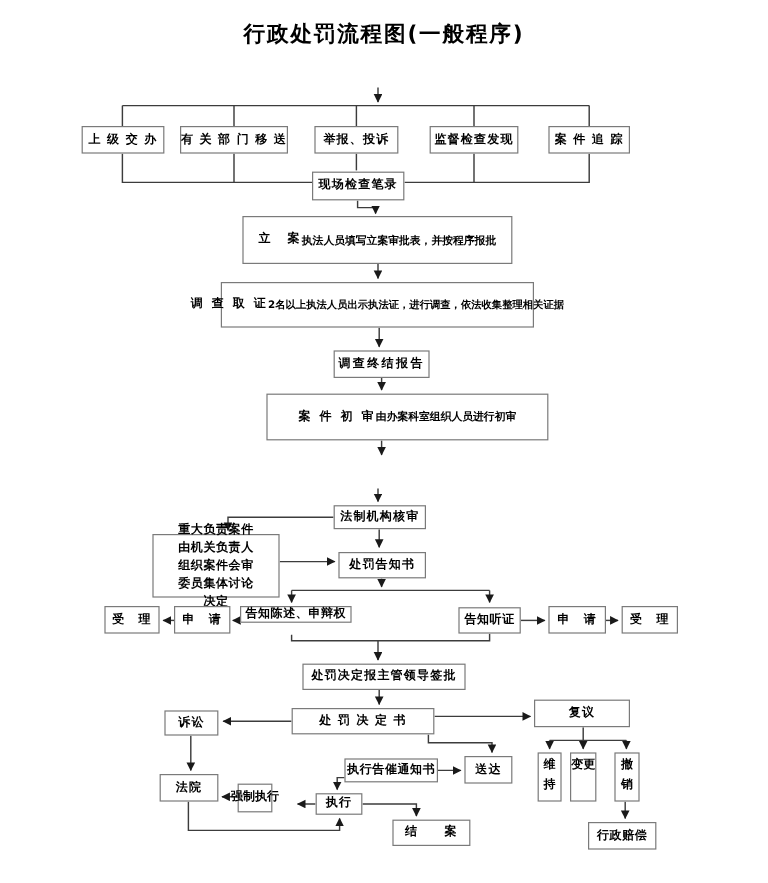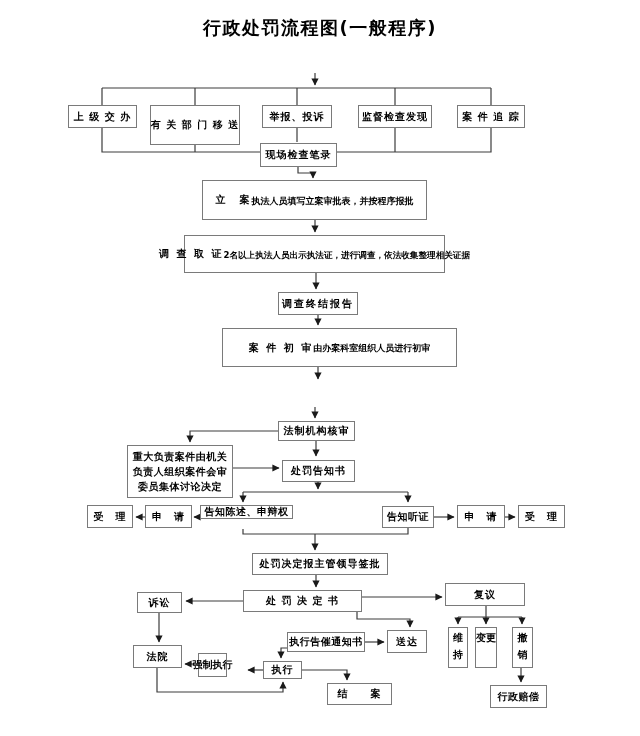--- a/index.html
+++ b/index.html
@@ -15,21 +15,21 @@
   .ln{stroke:#3c3c3c;stroke-width:1.2;fill:none;}
   .box{
     position:absolute;box-sizing:border-box;border:1px solid #7a7a7a;background:#fff;
     display:flex;align-items:center;justify-content:center;text-align:center;
     font-size:10px;font-weight:bold;line-height:1.2;letter-spacing:1px;color:#000;
     white-space:nowrap;
   }
   .col{flex-direction:row;white-space:normal;}
   .col .t{font-size:10px;letter-spacing:2px;white-space:nowrap;}
   .col .d{font-size:9px;letter-spacing:0;margin-top:2px;white-space:nowrap;}
-  .wrap{white-space:normal;line-height:1.5;letter-spacing:0.5px;padding:0 4px;}
+  .wrap{white-space:normal;line-height:1.5;letter-spacing:0.5px;padding:0 20px;}
   .vbox{
     white-space:normal;word-break:break-all;line-height:1.65;letter-spacing:0;
     padding-top:2px;align-items:flex-start;
   }
 </style>
 </head>
 <body>
 
 <div class="stage">
 
@@ -97,21 +97,21 @@
     <line class="ln" x1="486" y1="606" x2="486" y2="617"></line>
     <line class="ln" x1="458" y1="617" x2="522" y2="617"></line>
     <line class="ln" x1="458" y1="617" x2="458" y2="624" marker-end="url(#arw)"></line>
     <line class="ln" x1="486" y1="617" x2="486" y2="624" marker-end="url(#arw)"></line>
     <line class="ln" x1="522" y1="617" x2="522" y2="624" marker-end="url(#arw)"></line>
     <line class="ln" x1="521" y1="668" x2="521" y2="682" marker-end="url(#arw)"></line>
   </svg>
 
 
   <div class="box" style="left:68px;top:105px;width:69px;height:23px">上 级 交 办</div>
-  <div class="box" style="left:150px;top:105px;width:90px;height:40px">有 关 部 门 移 送</div>
+  <div class="box" style="left:150px;top:105px;width:90px;height:23px">有 关 部 门 移 送</div>
   <div class="box" style="left:262px;top:105px;width:70px;height:23px">举报、投诉</div>
   <div class="box" style="left:358px;top:105px;width:74px;height:23px">监督检查发现</div>
   <div class="box" style="left:457px;top:105px;width:68px;height:23px">案 件 追 踪</div>
 
   <div class="box" style="left:260px;top:143px;width:77px;height:24px">现场检查笔录</div>
 
   <div class="box col" style="left:202px;top:180px;width:225px;height:40px">
     <div class="t">立　案</div>
     <div class="d">执法人员填写立案审批表，并按程序报批</div>
   </div>

